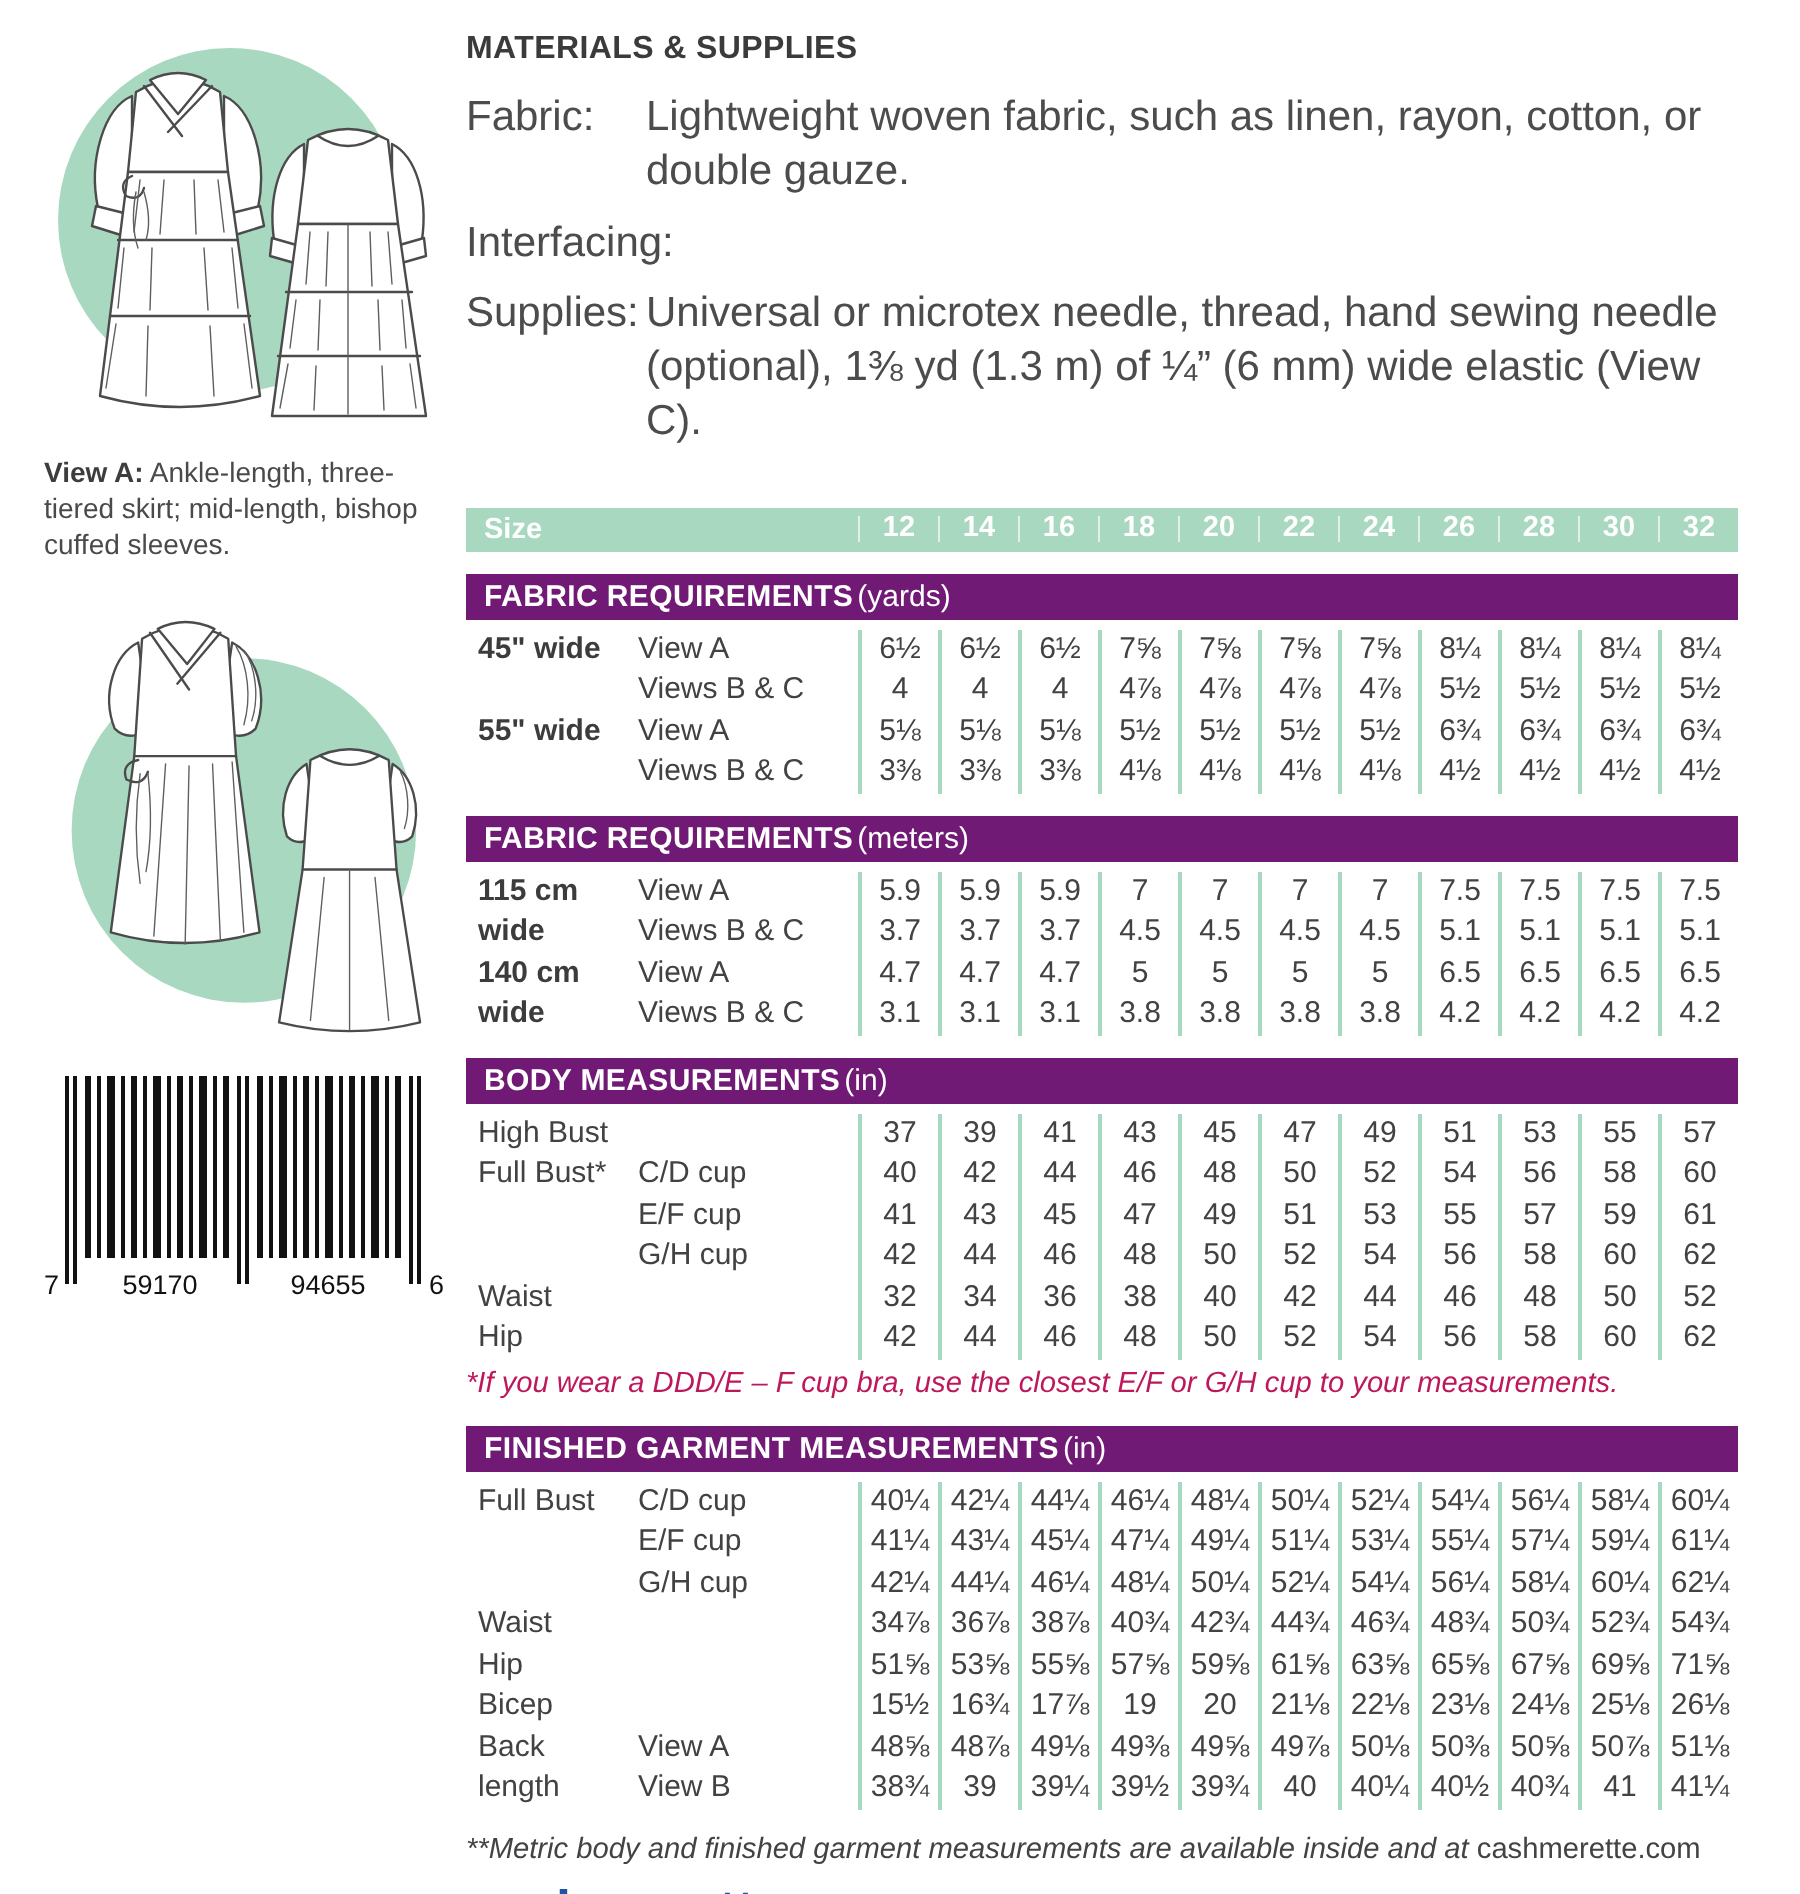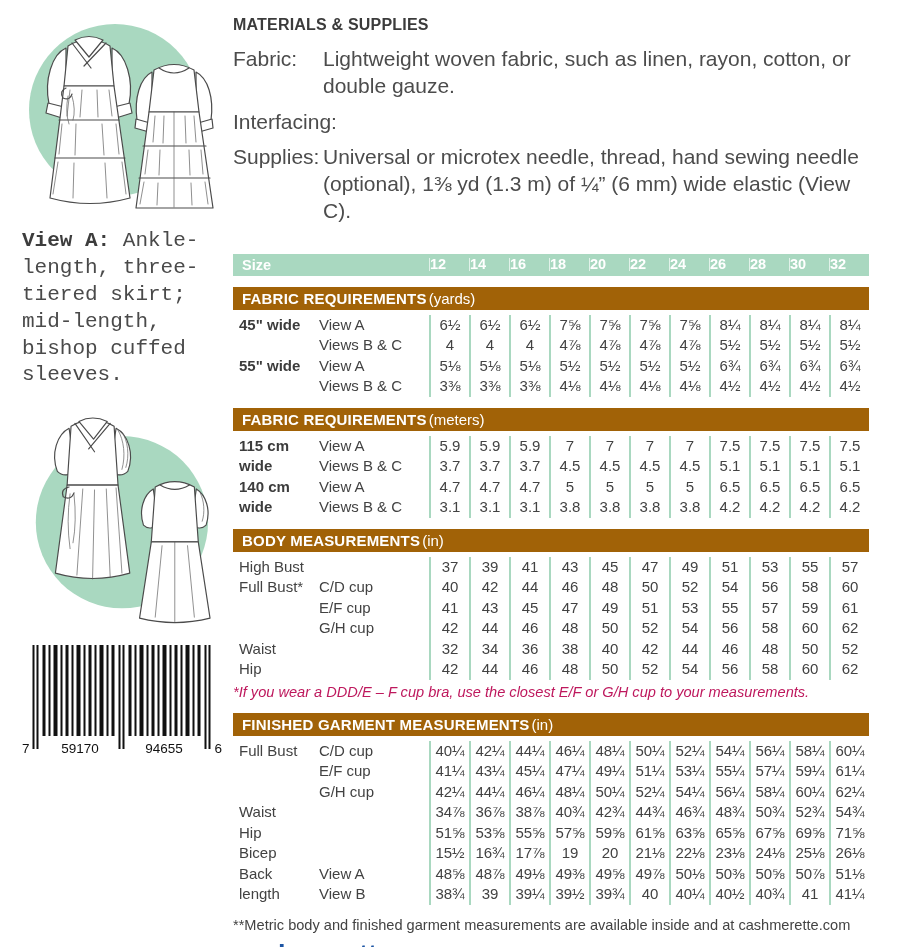--- a/index.html
+++ b/index.html
@@ -2,53 +2,53 @@
 <html><head>
 <meta charset="utf-8">
 <style>
   * { box-sizing: border-box; margin: 0; padding: 0; }
   body { background: #ffffff; font-family: "Liberation Sans", sans-serif; }
   .page { position: relative; width: 900px; height: 947px; background: #fff; overflow: hidden; color: #454545; }
 
   
   .left-col { position: absolute; left: 12px; top: 6px; width: 214px; }
   .illus { display: block; }
-  .view-desc { font-size: 21px; line-height: 1.28; color: #4a4a4a; margin: 14px 0 6px 10px; font-family: Liberation Mono, monospace; }
+  .view-desc { font-size: 14px; line-height: 1.28; color: #4a4a4a; margin: 14px 0 6px 10px; }
   .view-desc b { color: #3d3d3d; }
   .barcode-wrap { margin: 20px 0 0 10px; width: 200px; }
   .barcode-svg rect { fill: #111; }
   .barcode-digits { display: flex; align-items: flex-end; font-size: 13.5px; color: #111; margin-top: -14px; }
   .barcode-digits .d-side { width: 16px; }
   .barcode-digits .d-grp { flex: 1; text-align: center; }
   .barcode-digits .d-right { text-align: right; }
 
   
   .right-col { position: absolute; left: 233px; top: 16px; width: 636px; }
   .materials-heading { font-size: 16px; font-weight: bold; color: #3b3b3b; letter-spacing: .2px; margin-bottom: 11px; }
   .materials-row { display: flex; font-size: 21px; line-height: 1.3; color: #4c4c4c; margin-bottom: 8px; }
   .materials-row .m-label { width: 90px; flex: none; }
   .materials-row .m-text { flex: 1; }
 
   .size-bar { display: grid; grid-template-columns: 196px repeat(11, 1fr); background: #a9d8c0; color: #fff; font-weight: bold; font-size: 14.5px; height: 22px; align-items: center; margin-top: 29px; }
   .size-bar .size-title { padding-left: 9px; }
-  .size-cell { border-left: 1px solid rgba(255,255,255,.65); line-height: 13px; }
-
-  .section-bar { background: #a16207; color: #fff; height: 23px; display: flex; align-items: center; padding-left: 9px; font-size: 15px; margin: 11px 0 5px; }
+  .size-cell { text-align: center; border-left: 1px solid rgba(255,255,255,.65); line-height: 13px; }
+
+  .section-bar { background: #701a75; color: #fff; height: 23px; display: flex; align-items: center; padding-left: 9px; font-size: 15px; margin: 11px 0 5px; }
   .section-bar .bold-part { font-weight: bold; letter-spacing: .2px; }
   .section-bar .suffix { font-weight: normal; margin-left: 2px; }
 
   .t-row { display: grid; grid-template-columns: 80px 116px repeat(11, 1fr); font-size: 15px; color: #424242; line-height: 20.5px; }
   .cell-l1, .cell-l2 { padding-left: 6px; white-space: nowrap; }
   .cell-l1.bold { font-weight: bold; color: #3c3c3c; }
   .cell-v { text-align: center; border-left: 2px solid #a9d8c0; white-space: nowrap; }
 
   .footnote { font-style: italic; font-size: 14.6px; line-height: 1.38; color: #be185d; margin: 2px 0 2px; }
 
   .metric-note { font-size: 14.6px; margin-top: 12px; color: #434343; }
-  .metric-note .it { }
+  .metric-note .it { font-style: italic; }
   .metric-note .url-sm { font-style: normal; }
   .cta { color: #1d55a4; font-size: 15.5px; font-weight: 600; letter-spacing: .2px; margin-top: 11px; }
   .big-url { color: #1d55a4; font-size: 27px; font-weight: bold; margin-top: 7px; }
 
   .illus path, .illus ellipse { stroke: #4b4b4b; stroke-width: 1.2; fill: #fff; stroke-linejoin: round; stroke-linecap: round; }
   .illus path.thin { stroke-width: .7; fill: none; stroke: #5e5e5e; }
   .illus path.noline { fill: none; }
   .illus circle { stroke: none; }
 </style>
 </head>

